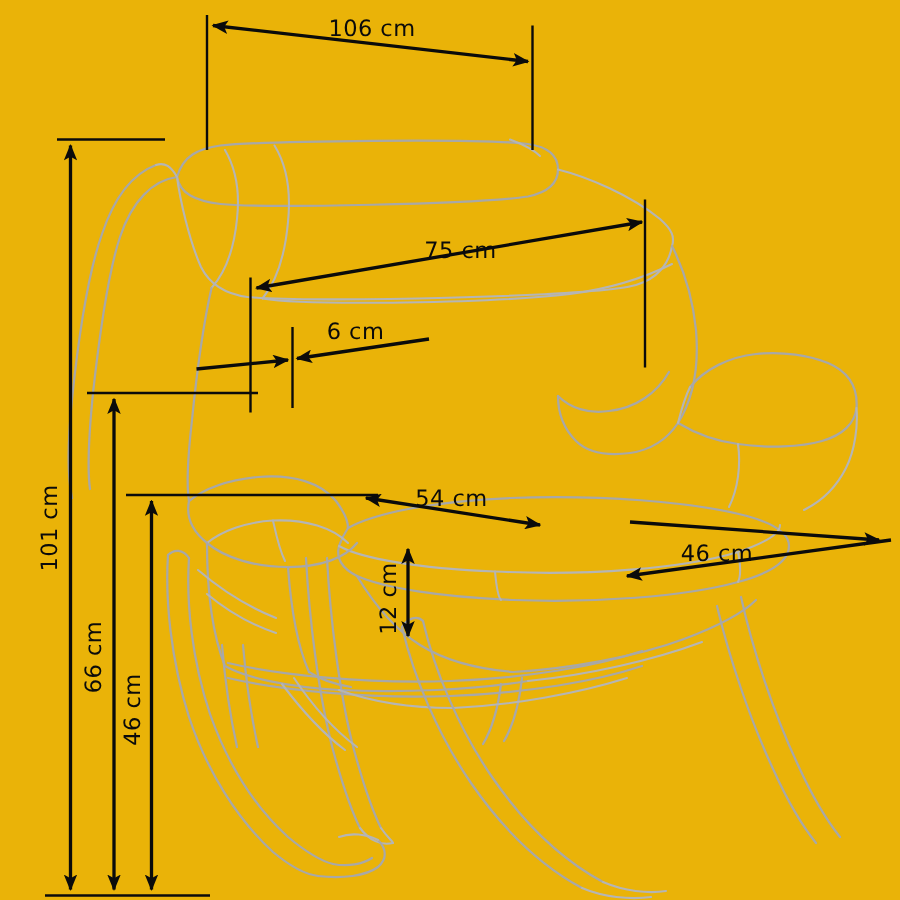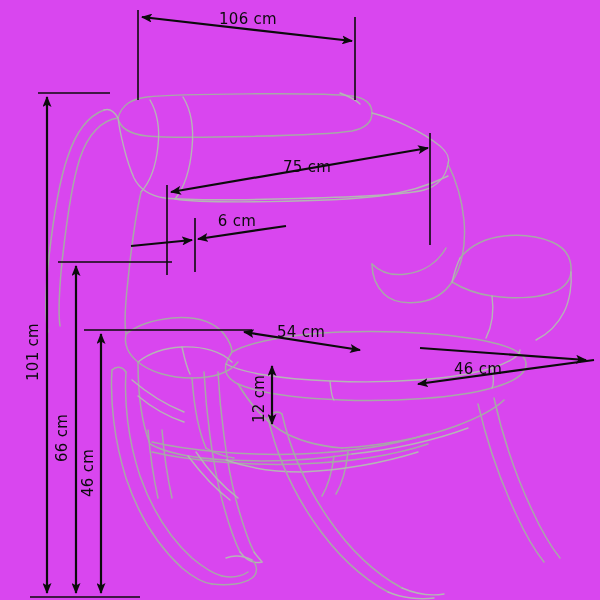--- a/index.html
+++ b/index.html
@@ -10,21 +10,21 @@
   body {
     width: 600px;
     height: 600px;
     font-family: "Liberation Sans", sans-serif;
     overflow: hidden;
   }
   #drawing-root {
     position: relative;
     width: 600px;
     height: 600px;
-    background: #d946ef;
+    background: #eab308;
   }
   svg#technical-drawing {
     position: absolute;
     top: 0;
     left: 0;
     width: 600px;
     height: 600px;
     display: block;
   }
   .furniture-line {

